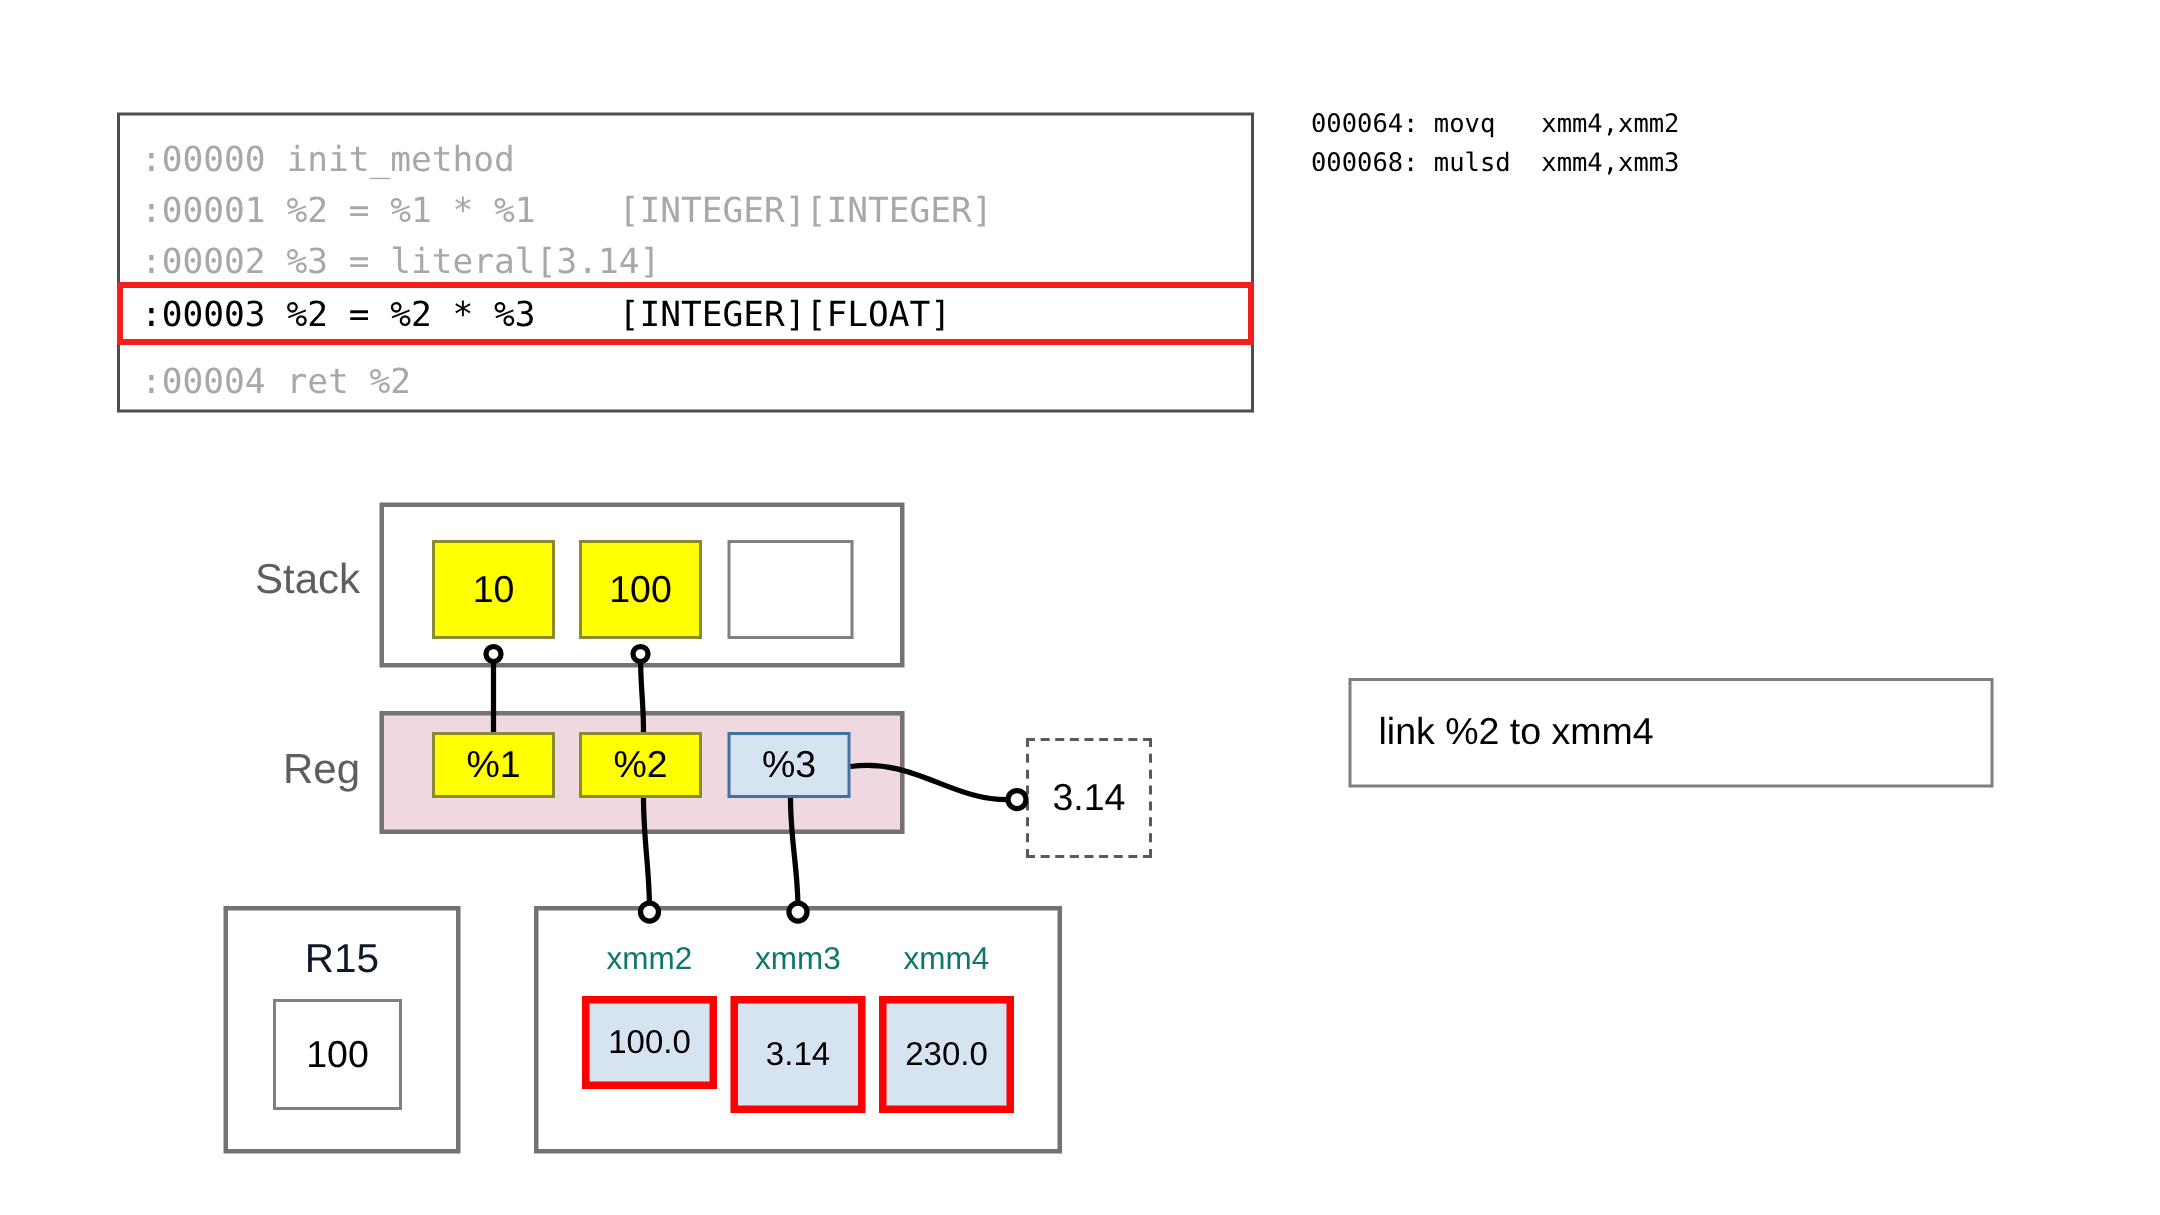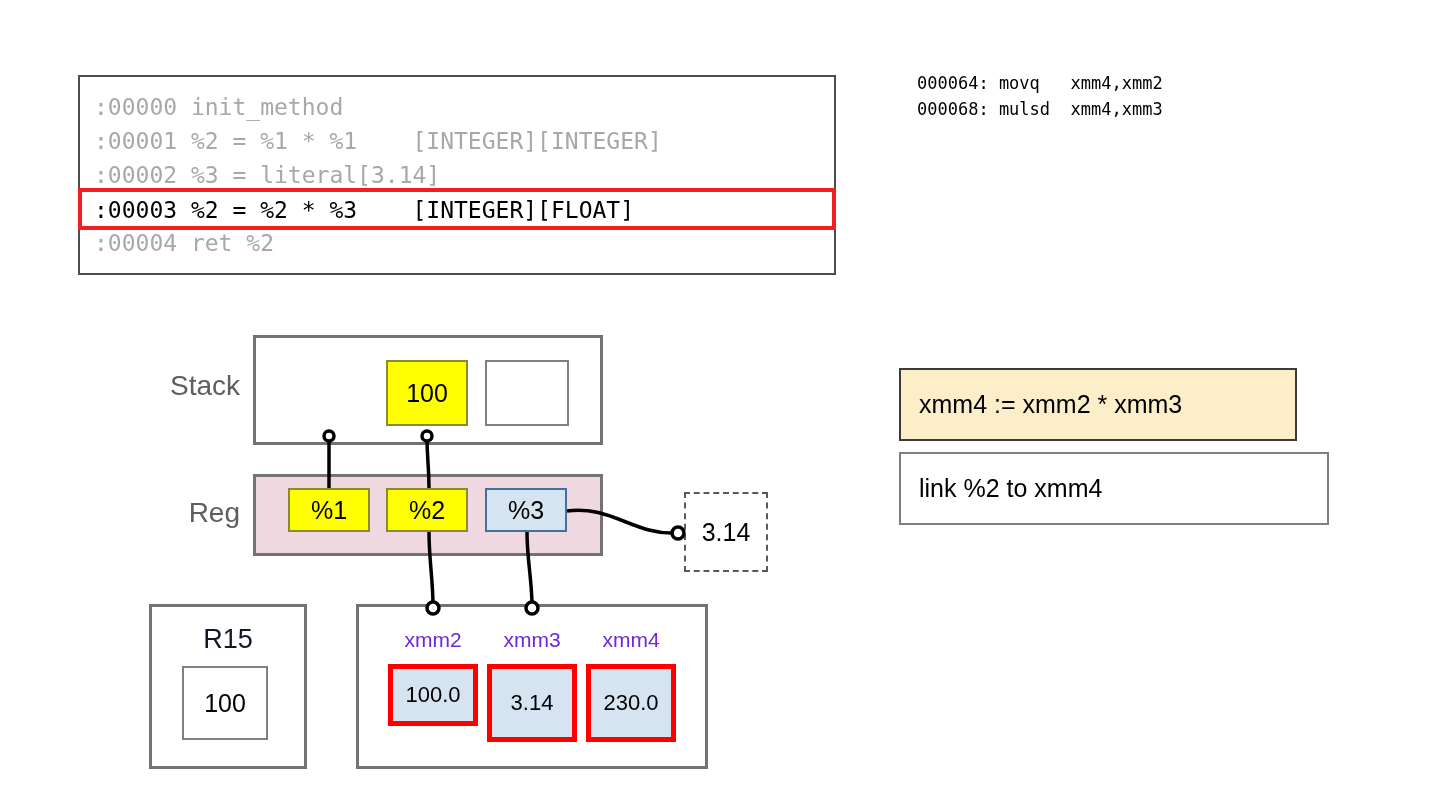--- a/index.html
+++ b/index.html
@@ -60,21 +60,20 @@
     left: 874px;
     top: 70px;
     width: 420px;
   }
   .asm-line {
     font-family: "DejaVu Sans Mono", "Liberation Mono", monospace;
     font-size: 17px;
     color: #000000;
     white-space: pre;
     line-height: 26px;
-    margin-left: 43px;
   }
 
   
   .outer-box {
     position: absolute;
     box-sizing: border-box;
     border: 3px solid #737373;
     background: #ffffff;
   }
   .side-label {
@@ -123,21 +122,21 @@
   }
   .reg-band {
     position: absolute;
     box-sizing: border-box;
     border: 3px solid #737373;
     background: #efd8e0;
   }
   .caption {
     position: absolute;
     font-size: 21px;
-    color: #6d28d9;
+    color: #0f766e;
     text-align: center;
     font-family: "Liberation Sans", sans-serif;
   }
   .box-title {
     position: absolute;
     font-size: 27px;
     color: #0f172a;
     text-align: center;
     font-family: "Liberation Sans", sans-serif;
   }
@@ -175,33 +174,34 @@
 </style>
 </head>
 <body>
 
 <div id="canvas">
 
   <div id="ir-panel">
     <div class="ir-line" style="top:18px;">:00000 init_method</div>
     <div class="ir-line" style="top:52px;">:00001 %2 = %1 * %1    [INTEGER][INTEGER]</div>
     <div class="ir-line" style="top:86px;">:00002 %3 = literal[3.14]</div>
-    <div class="ir-line" style="top:154px;">:00004 ret %2</div>
+    <div class="ir-line" style="top:166px;">:00004 ret %2</div>
   </div>
   <div id="ir-highlight">
     <div class="ir-line active" style="left:12px; top:6px;">:00003 %2 = %2 * %3    [INTEGER][FLOAT]</div>
   </div>
 
   <div id="asm-panel">
     <div class="asm-line">000064: movq   xmm4,xmm2</div>
     <div class="asm-line">000068: mulsd  xmm4,xmm3</div>
   </div>
 
   <div class="side-label" style="left:30px; top:370px; width:210px;">Stack</div>
   <div class="outer-box" style="left:253px; top:335px; width:350px; height:110px;"></div>
+  <div class="cell cell-yellow" style="left:288px; top:360px; width:82px; height:66px;">10</div>
   <div class="cell cell-yellow" style="left:386px; top:360px; width:82px; height:66px;">100</div>
   <div class="cell cell-empty" style="left:485px; top:360px; width:84px; height:66px;"></div>
 
   <div class="side-label" style="left:30px; top:497px; width:210px;">Reg</div>
   <div class="reg-band" style="left:253px; top:474px; width:350px; height:82px;"></div>
   <div class="cell cell-yellow" style="left:288px; top:488px; width:82px; height:44px;">%1</div>
   <div class="cell cell-yellow" style="left:386px; top:488px; width:82px; height:44px;">%2</div>
   <div class="cell cell-blue" style="left:485px; top:488px; width:82px; height:44px;">%3</div>
 
   <div class="cell cell-dashed" style="left:684px; top:492px; width:84px; height:80px;">3.14</div>
@@ -213,21 +213,20 @@
   <div class="outer-box" style="left:356px; top:604px; width:352px; height:165px;"></div>
 
   <div class="caption" style="left:386px; top:628px; width:94px;">xmm2</div>
   <div class="caption" style="left:485px; top:628px; width:94px;">xmm3</div>
   <div class="caption" style="left:584px; top:628px; width:94px;">xmm4</div>
 
   <div class="cell cell-xmm" style="left:388px; top:664px; width:90px; height:62px;">100.0</div>
   <div class="cell cell-xmm" style="left:487px; top:664px; width:90px; height:78px;">3.14</div>
   <div class="cell cell-xmm" style="left:586px; top:664px; width:90px; height:78px;">230.0</div>
 
-  <div class="note-box note-cream" style="left:899px; top:368px; width:398px; height:73px;">xmm4 := xmm2 * xmm3</div>
   <div class="note-box note-white" style="left:899px; top:452px; width:430px; height:73px;text-align:center;">link %2 to xmm4</div>
 
   <svg id="connectors" viewBox="0 0 1440 810">
 
     <path d="M329,436 C329,460 329,466 329,488" stroke="#000000" stroke-width="3.5" fill="none"></path>
     <circle cx="329" cy="436" r="5" fill="#ffffff" stroke="#000000" stroke-width="3.5"></circle>
 
     <path d="M427,436 C427,460 429,466 429,488" stroke="#000000" stroke-width="3.5" fill="none"></path>
     <circle cx="427" cy="436" r="5" fill="#ffffff" stroke="#000000" stroke-width="3.5"></circle>
 

